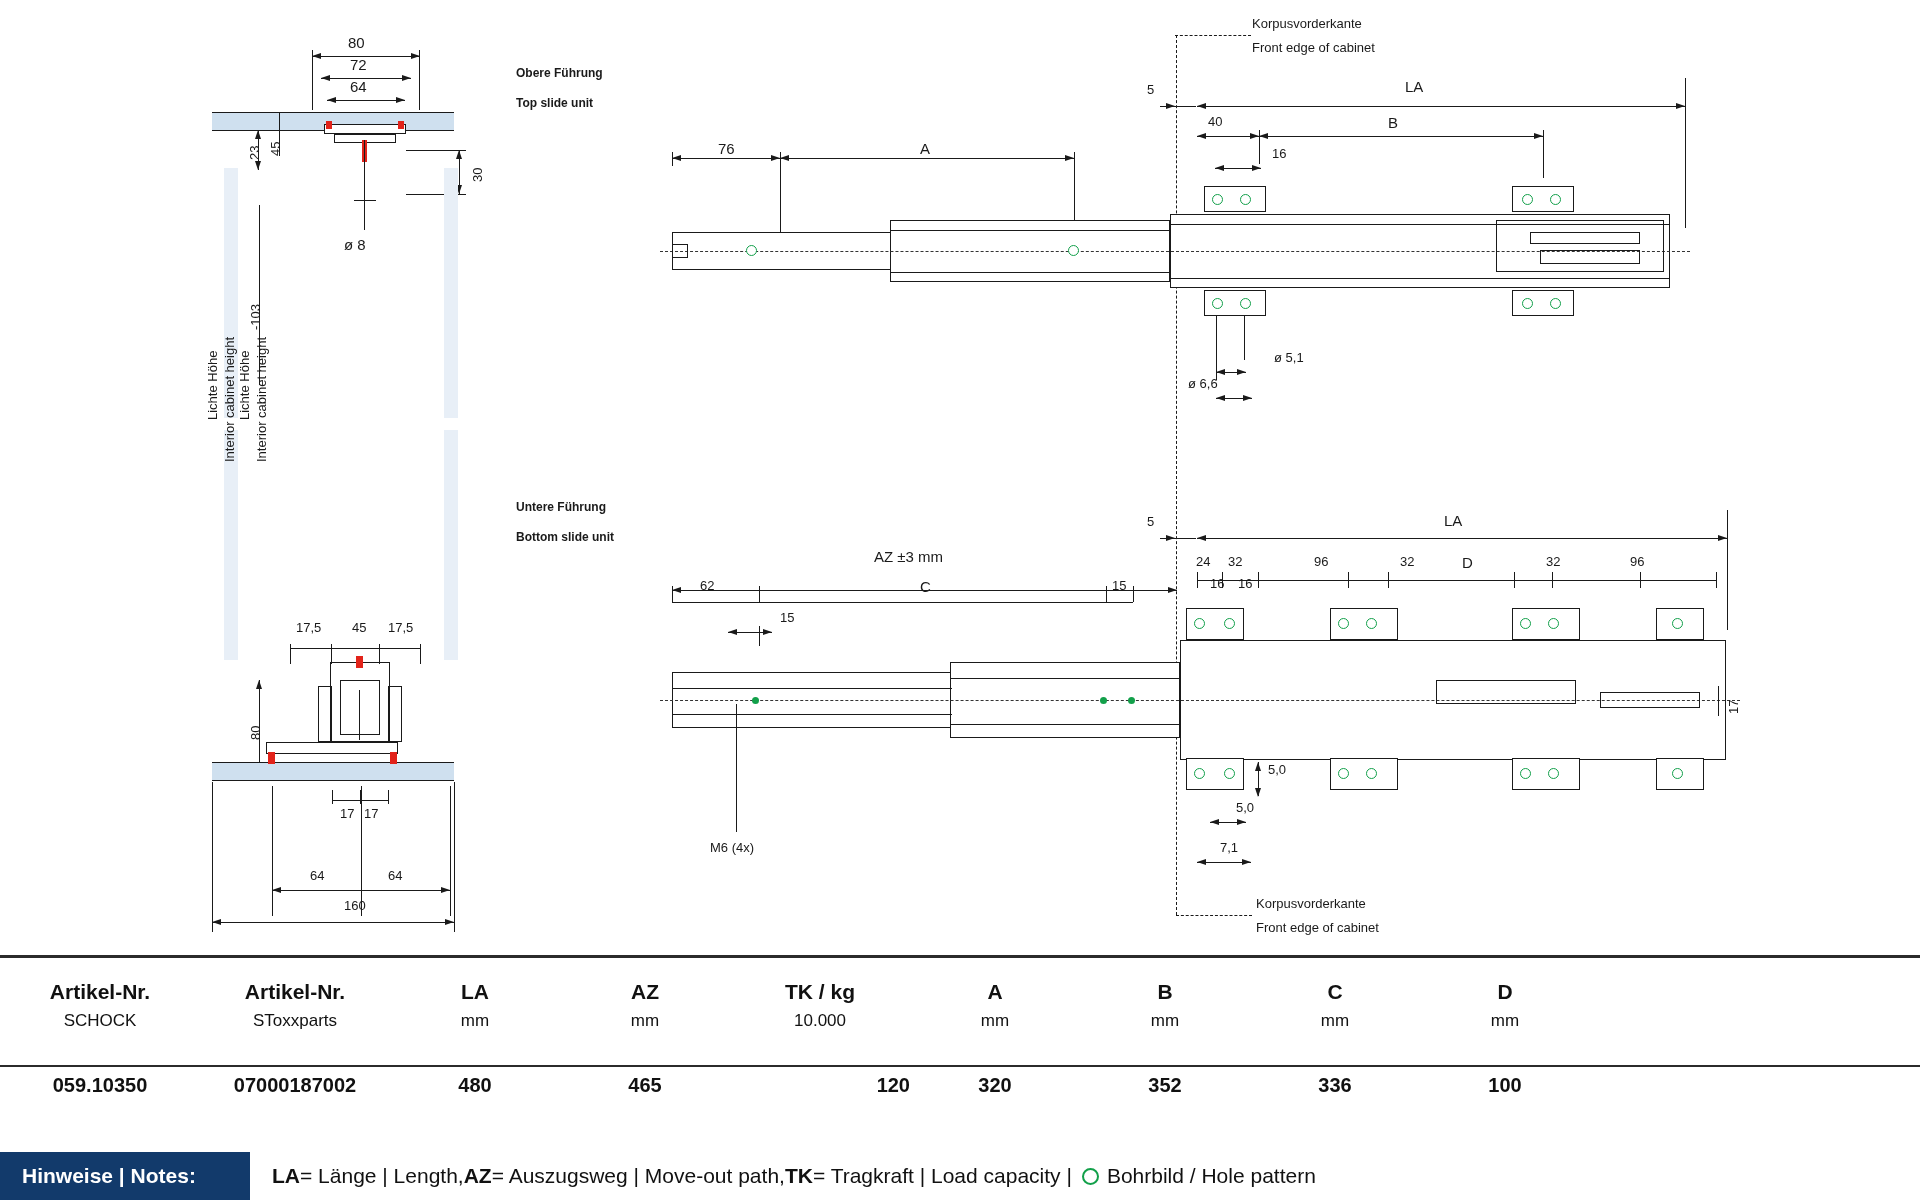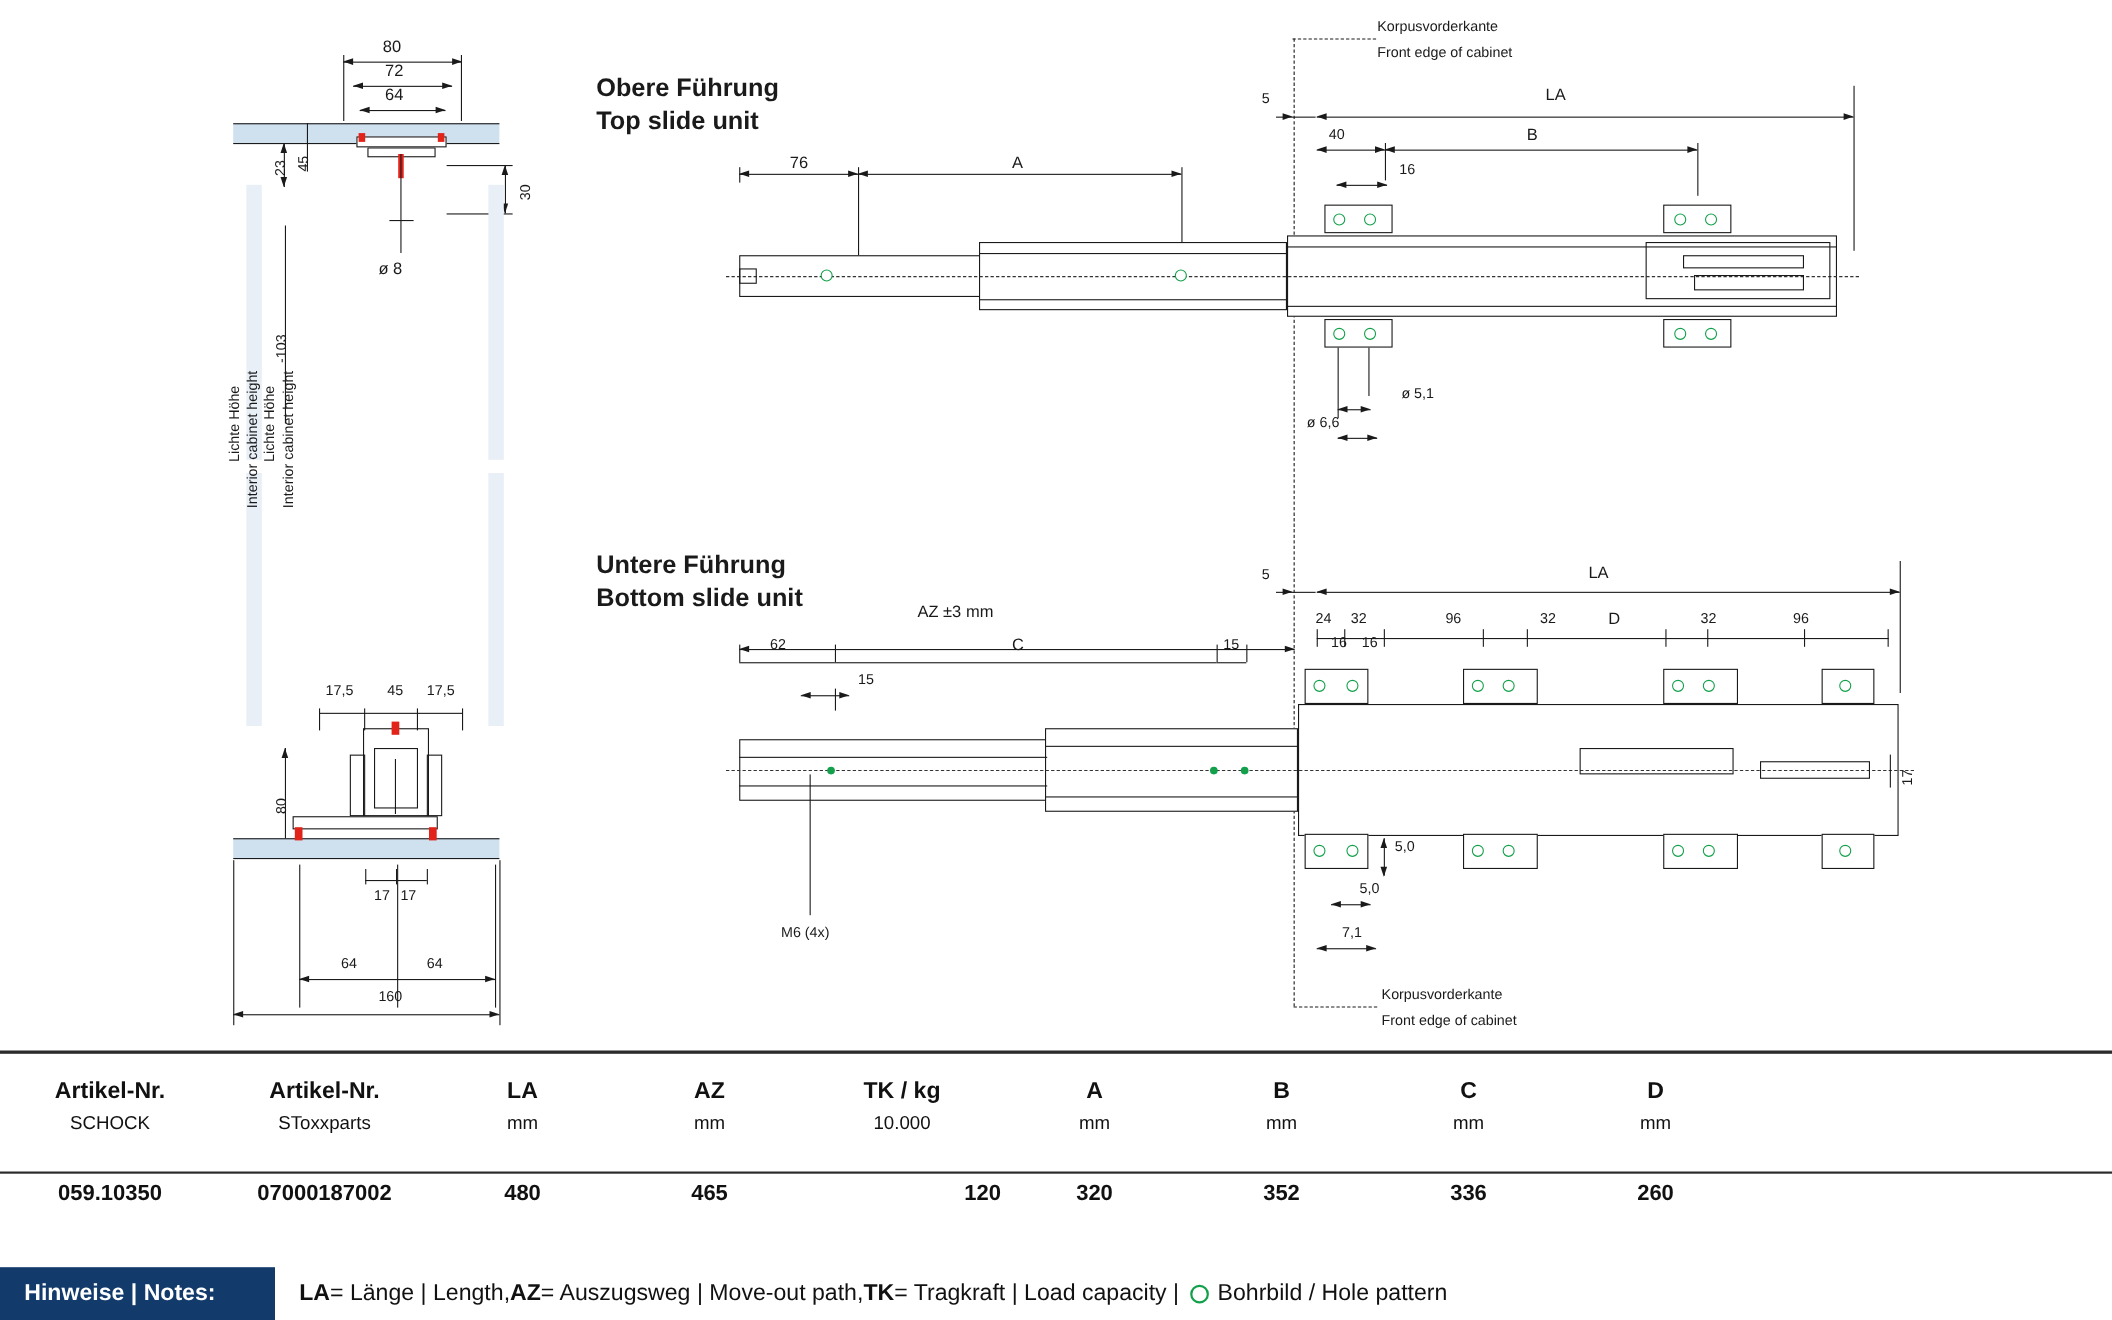--- a/index.html
+++ b/index.html
@@ -21,21 +21,21 @@
   .dash-h { position:absolute; height:0; border-top:1px dashed #1a1a1a; }
   .dash-v { position:absolute; width:0; border-left:1px dashed #1a1a1a; }
   .dashdot-h { position:absolute; height:0; border-top:1px dashed #333; }
   .rect { position:absolute; border:1px solid #1a1a1a; background:transparent; }
   .rect-f { position:absolute; background:#ffffff; border:1px solid #1a1a1a; }
   .lbl {
     position:absolute; font-size:15px; color:#1a1a1a; white-space:nowrap;
     font-family:"Liberation Sans", sans-serif;
   }
   .lbl-s { font-size:13px; }
-  .lbl-b { font-weight:bold; font-size:23px;margin-left:26px; }
+  .lbl-b { font-weight:bold; font-size:12px; }
   .vert { transform-origin:0 0; }
   .blue { background:#cfe0ef; }
   .lblue { background:#e8eff7; }
   .green-c { position:absolute; border:1.6px solid #12a04a; border-radius:50%; background:#fff; }
   .green-d { position:absolute; background:#12a04a; border-radius:50%; }
   .red { position:absolute; background:#e2231a; }
   .arrowL, .arrowR {
     position:absolute; width:0; height:0;
     border-top:3.5px solid transparent; border-bottom:3.5px solid transparent;
   }
@@ -291,21 +291,21 @@
     <div class="lbl" style="left:1444px; top:512px;">LA</div>
     <div class="ln hln" style="left:1197px; top:538px; width:530px;"></div>
     <div class="arrowL" style="left:1197px; top:535px;"></div>
     <div class="arrowR" style="left:1718px; top:535px;"></div>
     <div class="ln vln" style="left:1727px; top:510px; height:120px;"></div>
 
     <div class="lbl lbl-s" style="left:1147px; top:514px;">5</div>
     <div class="ln hln" style="left:1160px; top:538px; width:36px;"></div>
     <div class="arrowR" style="left:1166px; top:535px;"></div>
 
-    <div class="lbl" style="left:834px; top:548px;text-align:center;">AZ ±3 mm</div>
+    <div class="lbl" style="left:874px; top:548px;text-align:center;">AZ ±3 mm</div>
     <div class="ln hln" style="left:672px; top:590px; width:505px;"></div>
     <div class="arrowL" style="left:672px; top:587px;"></div>
     <div class="arrowR" style="left:1168px; top:587px;"></div>
 
     <div class="lbl lbl-s" style="left:700px; top:578px;">62</div>
     <div class="lbl" style="left:920px; top:578px;">C</div>
     <div class="lbl lbl-s" style="left:1112px; top:578px;">15</div>
     <div class="ln vln" style="left:672px; top:586px; height:16px;"></div>
     <div class="ln vln" style="left:759px; top:586px; height:16px;"></div>
     <div class="ln vln" style="left:1106px; top:586px; height:16px;"></div>
@@ -451,21 +451,21 @@
 
     <div class="data-row" style="margin-top:30px;">
       <div class="data-cell" style="width:200px;">059.10350</div>
       <div class="data-cell" style="width:190px;">07000187002</div>
       <div class="data-cell" style="width:170px;">480</div>
       <div class="data-cell" style="width:170px;">465</div>
       <div class="data-cell" style="width:180px;text-align:right;">120</div>
       <div class="data-cell" style="width:170px;">320</div>
       <div class="data-cell" style="width:170px;">352</div>
       <div class="data-cell" style="width:170px;">336</div>
-      <div class="data-cell" style="width:170px;">260</div>
+      <div class="data-cell" style="width:170px;">100</div>
     </div>
   </div>
 
   <div class="notes">
     <div class="notes-badge">Hinweise | Notes:</div>
     <div class="notes-body">
       <b>LA</b>
         <span> = Länge | Length, </span>
         <b>AZ</b>
         <span> = Auszugsweg | Move-out path, </span>

